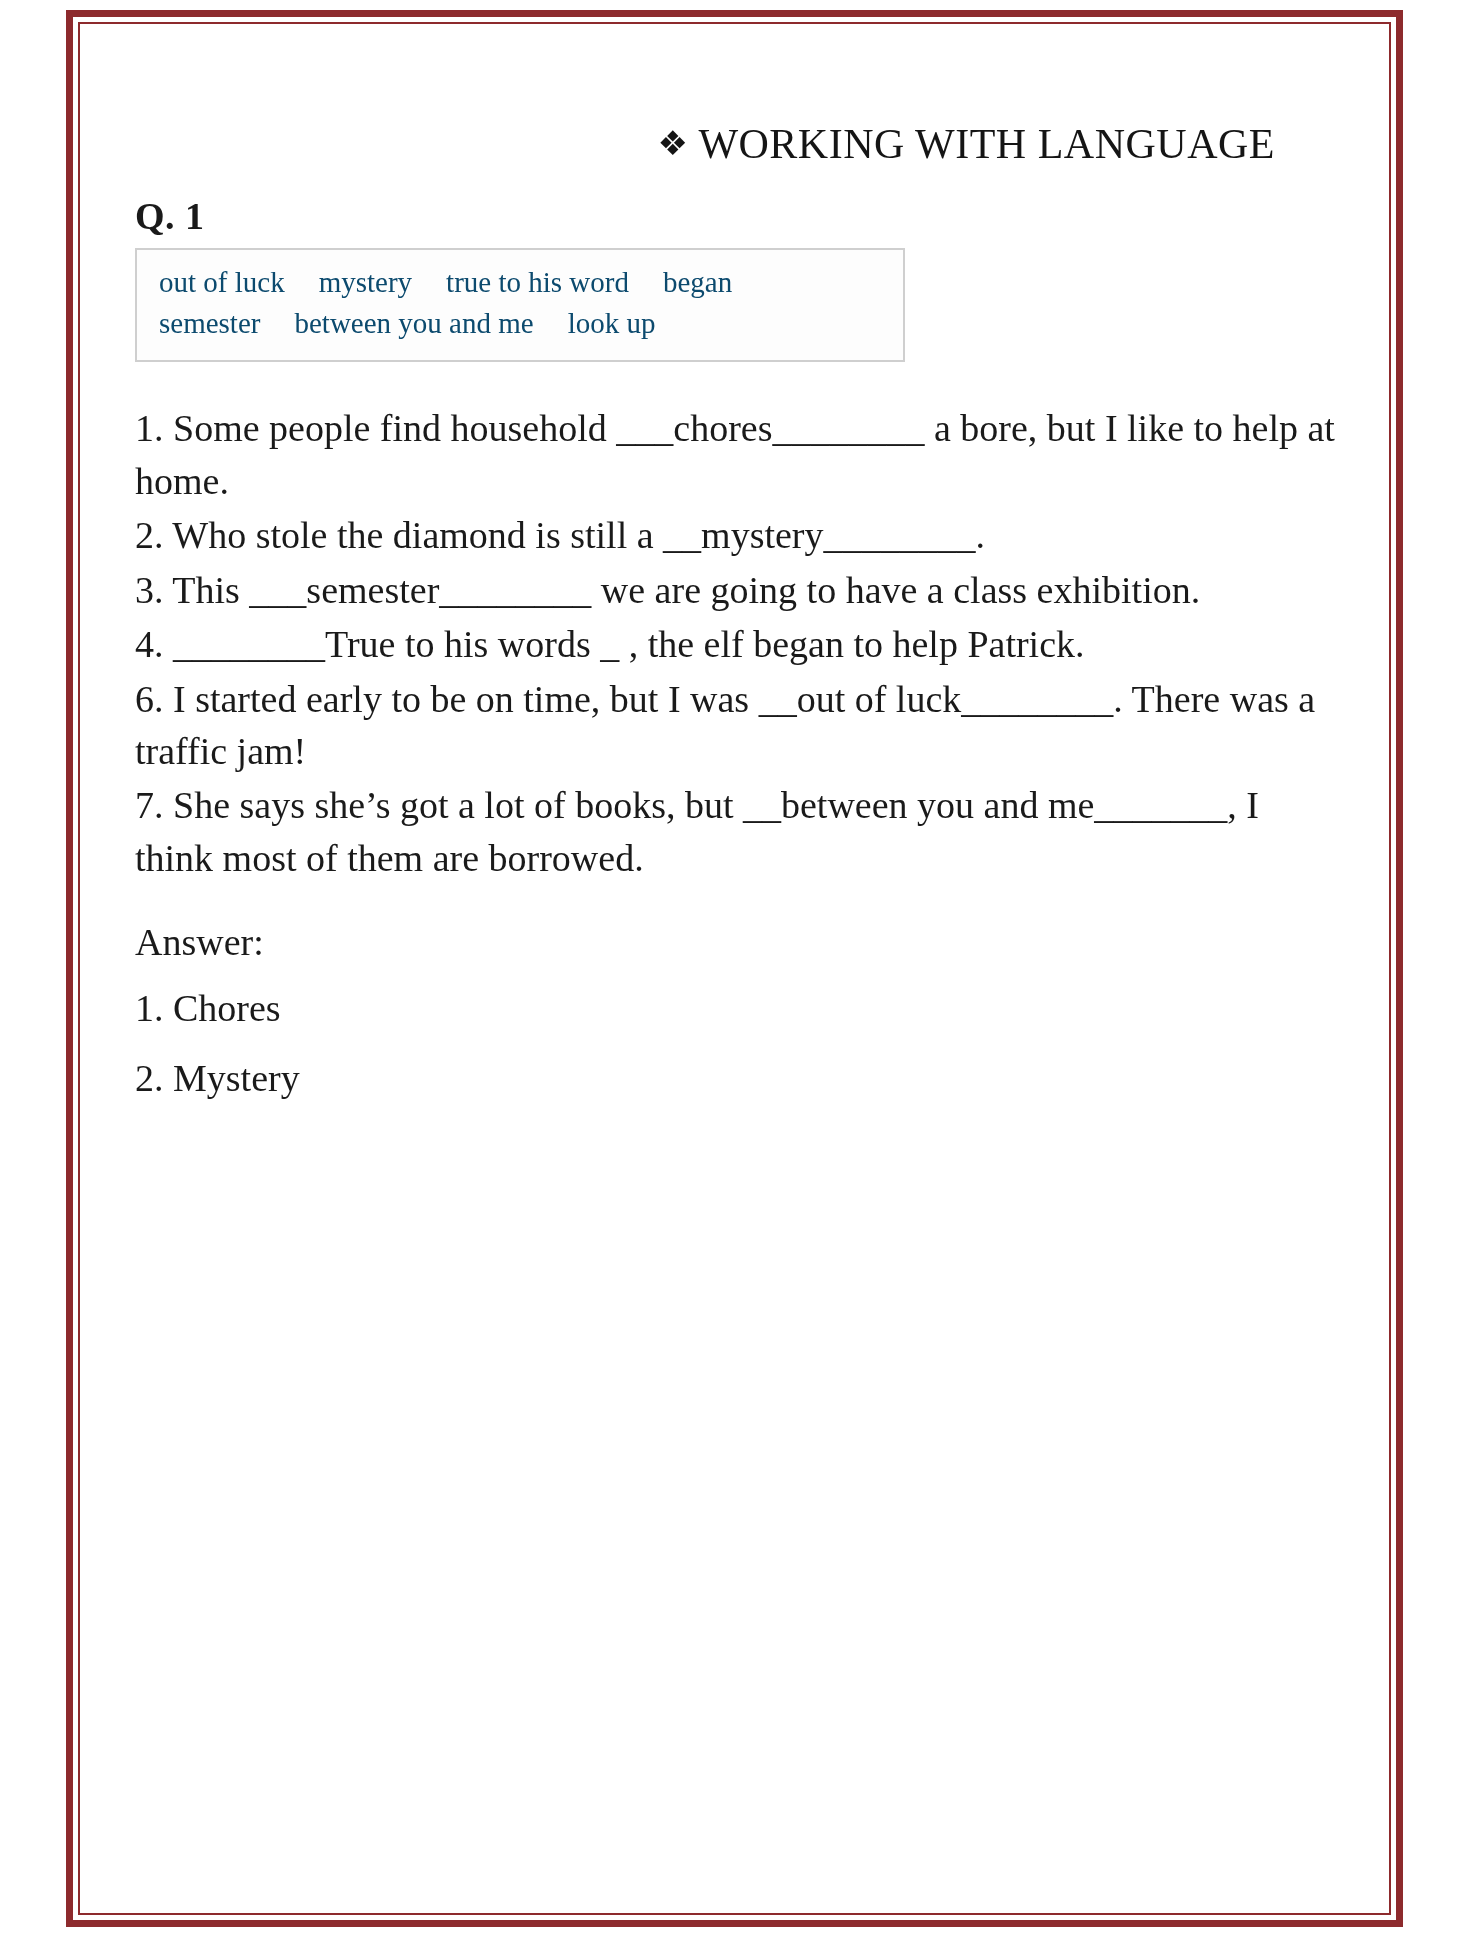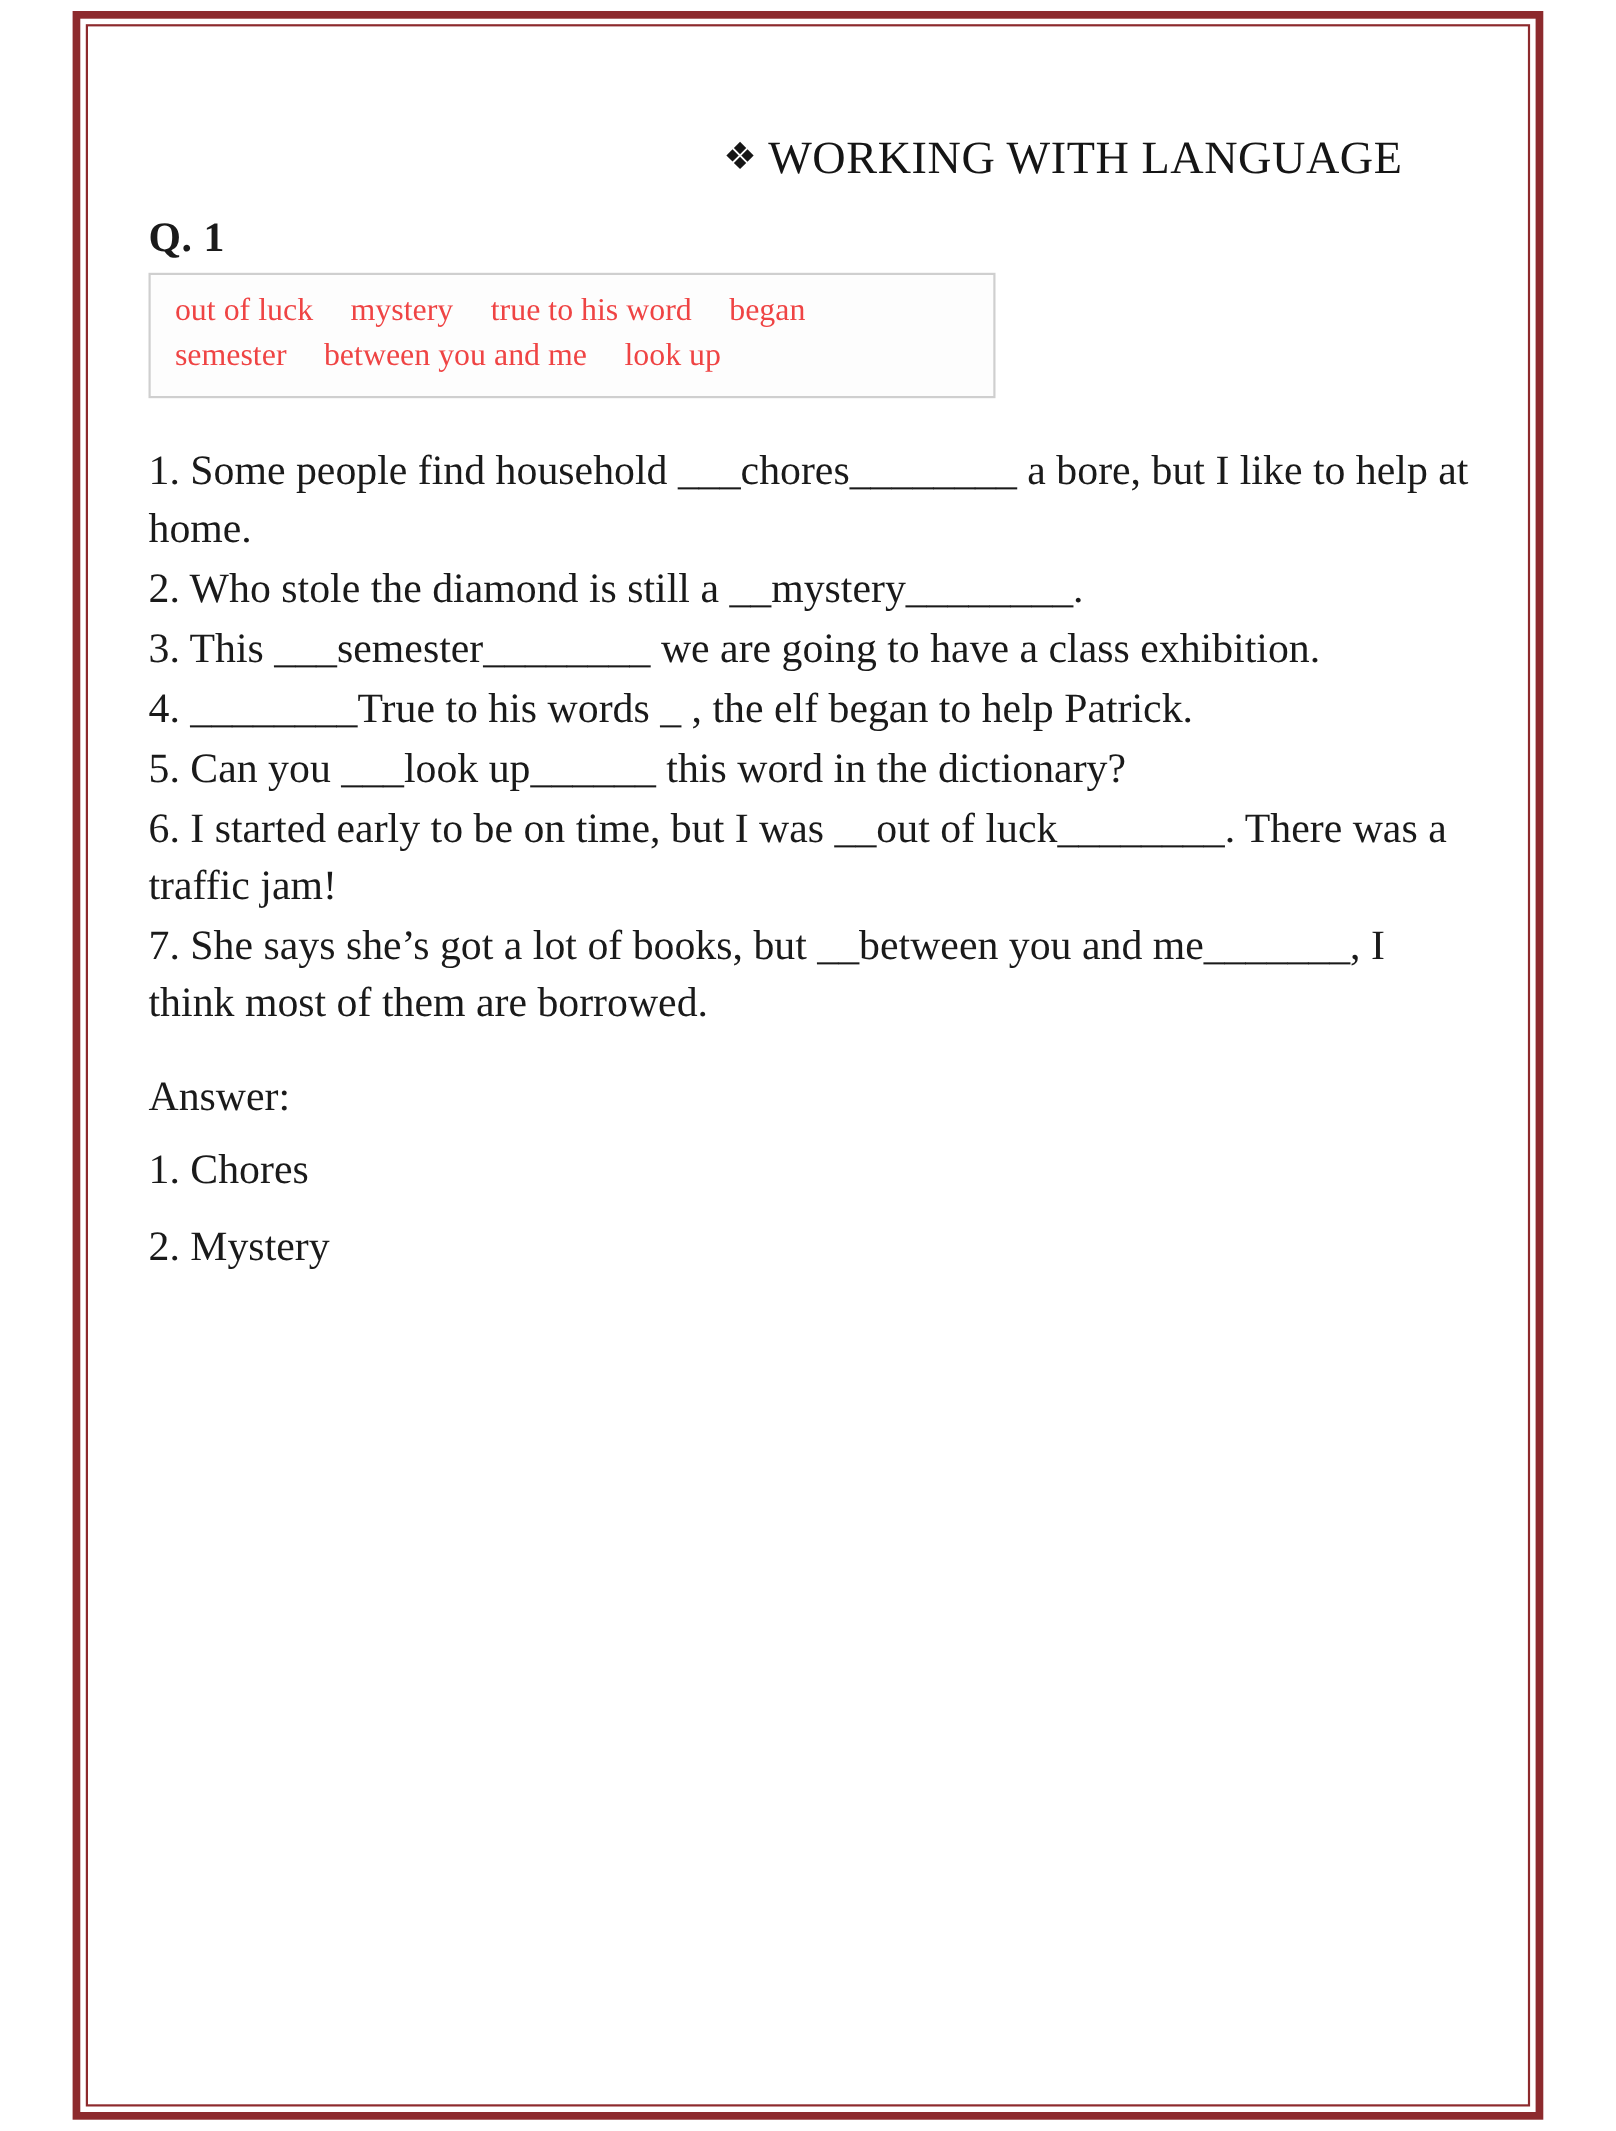--- a/index.html
+++ b/index.html
@@ -73,21 +73,21 @@
     max-width: 1185px;
   }
   .word-box {
     border: 2px solid #cfcfcf;
     background: #fdfdfd;
     padding: 12px 22px 16px 22px;
     width: 770px;
     box-sizing: border-box;
     margin: 0 0 40px 0;
     font-size: 29px;
-    color: #ef4444;
+    color: #0c4a6e;
     line-height: 1.42;
   }
   .word-box .row {
     display: flex;
     flex-wrap: wrap;
   }
   .word-box .w {
     margin-right: 34px;
     white-space: nowrap;
   }
@@ -138,21 +138,20 @@
         <span class="w">between you and me</span>
         <span class="w">look up</span>
       </div>
     </div>
 
     <div class="sentences">
       <p>1. Some people find household ___chores________ a bore, but I like to help at home.</p>
       <p>2. Who stole the diamond is still a __mystery________.</p>
       <p>3. This ___semester________ we are going to have a class exhibition.</p>
       <p>4. ________True to his words _ , the elf began to help Patrick.</p>
-      <p>5. Can you ___look up______ this word in the dictionary?</p>
       <p>6. I started early to be on time, but I was __out of luck________. There was a traffic jam!</p>
       <p>7. She says she’s got a lot of books, but __between you and me_______, I think most of them are borrowed.</p>
     </div>
 
     <div class="answer-head">Answer:</div>
 
     <div class="answer-list">
       <p>1. Chores</p>
       <p>2. Mystery</p>
     </div>

